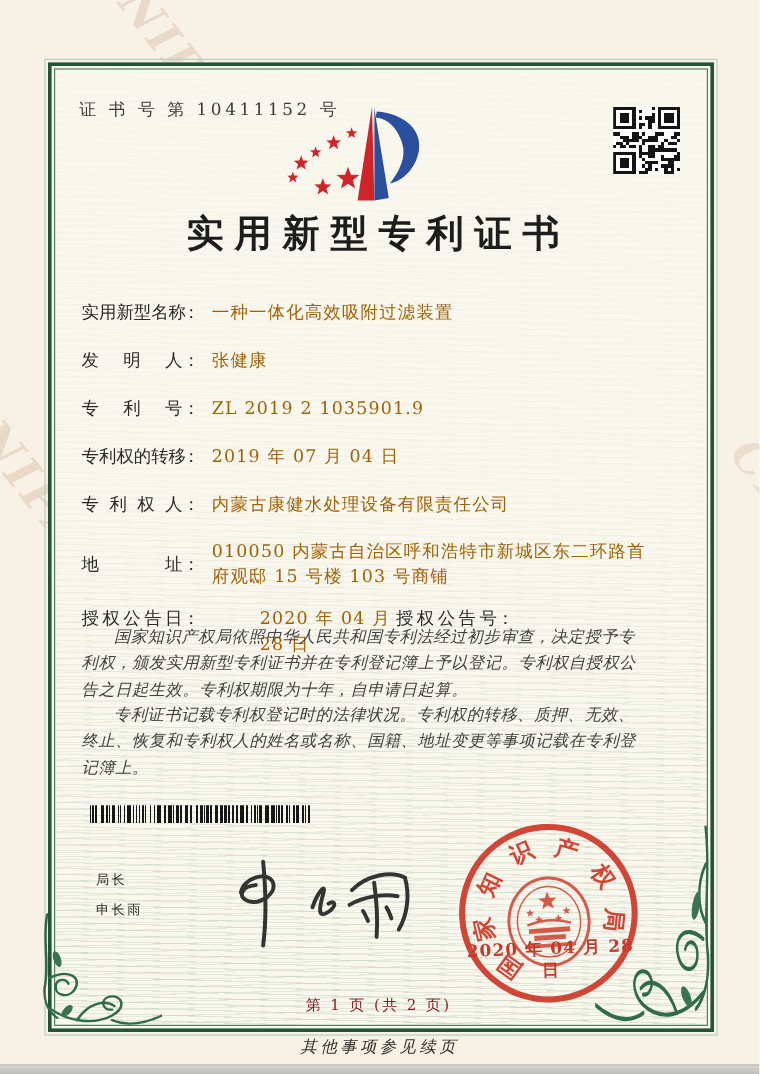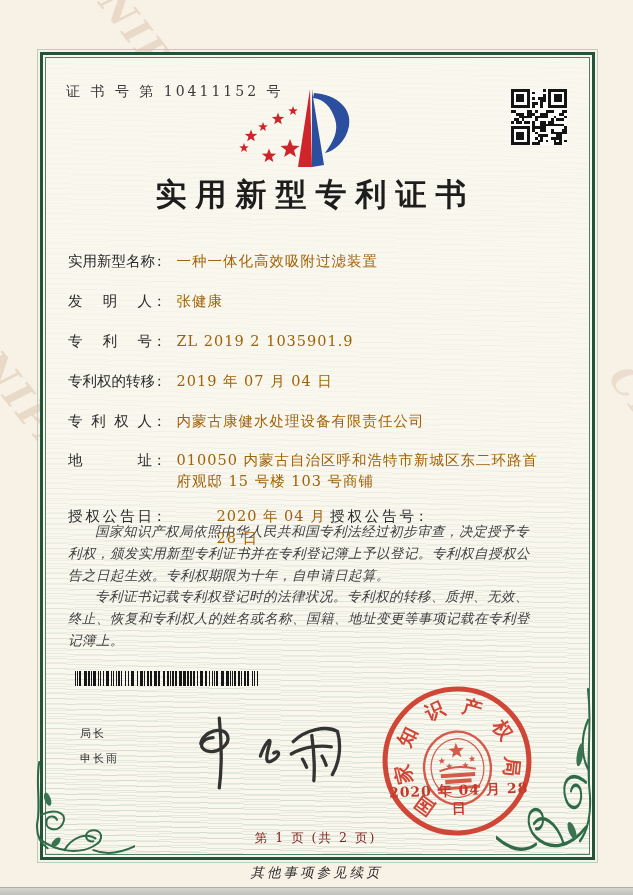--- a/index.html
+++ b/index.html
@@ -39,21 +39,21 @@
   .cert-no{position:absolute;z-index:3;left:66px;top:83px;font-size:14px;letter-spacing:3px;color:#3a3a3a;}
   .logo{position:absolute;z-index:3;left:238px;top:85px;width:130px;height:110px;}
   .qr{position:absolute;z-index:3;left:511px;top:89px;width:56px;height:56px;}
   .title{
     position:absolute;z-index:3;left:40px;top:174px;width:551px;text-align:center;
     font-size:31px;font-weight:bold;letter-spacing:9px;color:#1d1d1d;
   }
   
   .fields{position:absolute;z-index:3;left:68px;top:250px;width:482px;font-size:14.5px;}
   .frow{display:flex;margin-bottom:18px;line-height:22px;}
-  .frow-addr{margin-bottom:13px;line-height:21px;}
+  .frow-addr{margin-bottom:13px;line-height:21px;align-items:center;}
   .flabel{white-space:nowrap;color:#2a2a2a;}
   .flabel-text{display:inline-block;width:84px;text-align:justify;text-align-last:justify;vertical-align:top;}
   .fvalue{margin-left:10px;letter-spacing:1px;color:#a16207;}
   .fvalue-wrap{flex:1;}
   .pair{display:flex;}
   .pair1{width:262px;flex:none;gap:40px;}
   
   .legal{
     position:absolute;z-index:3;left:68px;top:521px;width:470px;
     font-size:13.5px;line-height:21.8px;font-style:italic;color:#404040;letter-spacing:.5px;

